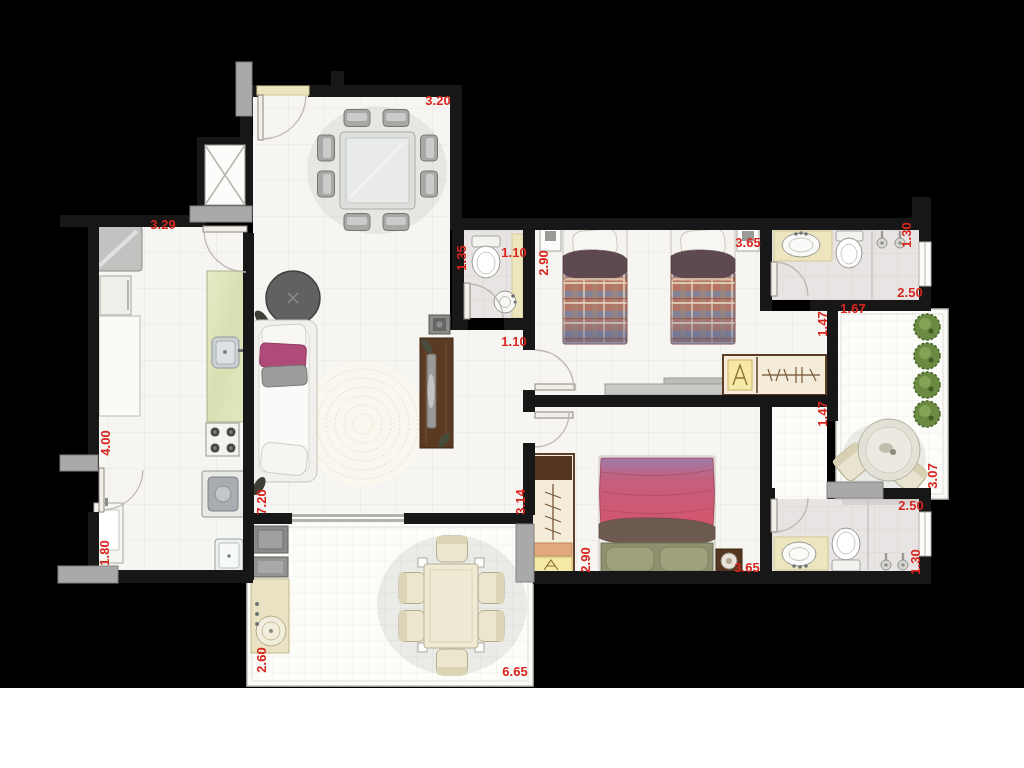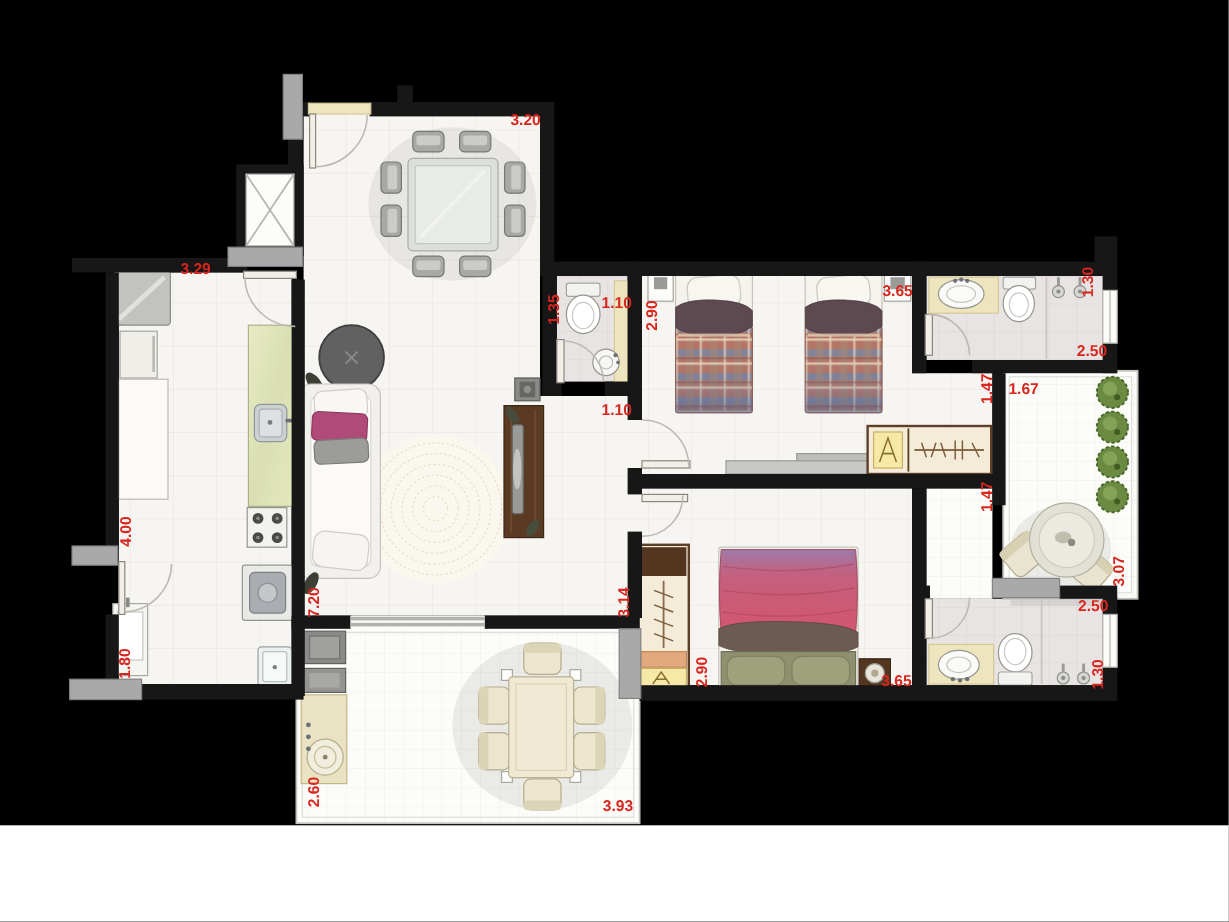--- a/index.html
+++ b/index.html
@@ -453,31 +453,31 @@
   </g>
 </svg>
 
 <div id="dim-layer">
       <div class="dim" style="left: 438px; top: 100px;">3.20</div>
       <div class="dim" style="left: 163px; top: 224px;">3.29</div>
       <div class="dim vertical" style="left: 105px; top: 443px;">4.00</div>
       <div class="dim vertical" style="left: 104px; top: 553px;">1.80</div>
       <div class="dim vertical" style="left: 261px; top: 502px;">7.20</div>
       <div class="dim vertical" style="left: 261px; top: 660px;">2.60</div>
-      <div class="dim" style="left: 515px; top: 671px;">3.93</div>
+      <div class="dim" style="left: 515px; top: 671px;">6.65</div>
       <div class="dim vertical" style="left: 520px; top: 502px;">3.14</div>
       <div class="dim vertical" style="left: 461px; top: 258px;">1.35</div>
       <div class="dim" style="left: 514px; top: 252px;">1.10</div>
       <div class="dim" style="left: 514px; top: 341px;">1.10</div>
       <div class="dim vertical" style="left: 543px; top: 263px;">2.90</div>
       <div class="dim" style="left: 748px; top: 242px;">3.65</div>
       <div class="dim vertical" style="left: 906px; top: 235px;">1.30</div>
       <div class="dim" style="left: 910px; top: 292px;">2.50</div>
       <div class="dim vertical" style="left: 822px; top: 324px;">1.47</div>
-      <div class="dim" style="left: 853px; top: 324px;">1.67</div>
+      <div class="dim" style="left: 853px; top: 308px;">1.67</div>
       <div class="dim vertical" style="left: 822px; top: 414px;">1.47</div>
       <div class="dim vertical" style="left: 932px; top: 476px;">3.07</div>
       <div class="dim vertical" style="left: 585px; top: 560px;">2.90</div>
       <div class="dim" style="left: 747px; top: 567px;">3.65</div>
       <div class="dim" style="left: 911px; top: 505px;">2.50</div>
       <div class="dim vertical" style="left: 915px; top: 562px;">1.30</div>
     </div>
 </div>
 
 </body></html>

